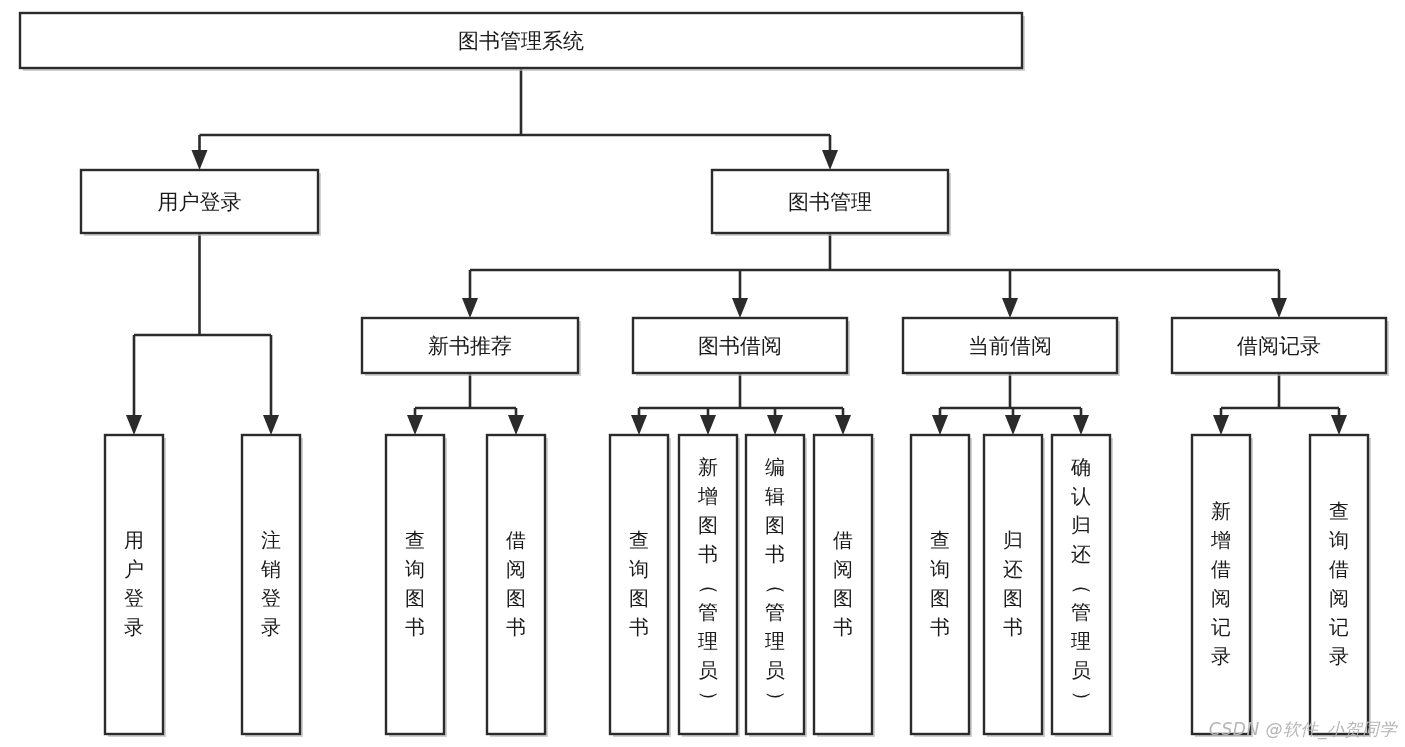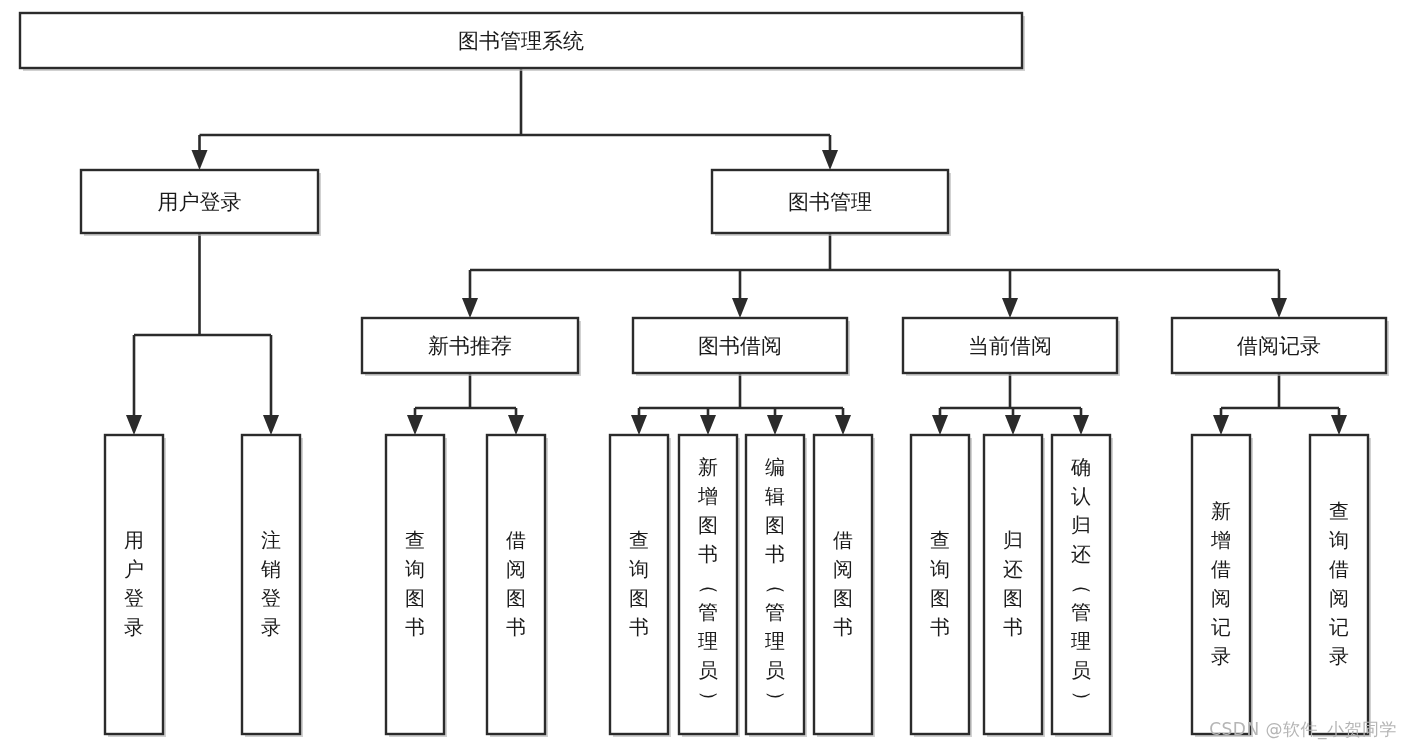--- a/index.html
+++ b/index.html
@@ -60,20 +60,21 @@
   .watermark {
     position: absolute;
     right: 8px;
     bottom: 6px;
     font-family: "DejaVu Sans", "Liberation Sans", sans-serif;
     font-size: 17px;
     color: #b5b5b5;
     letter-spacing: 0.5px;
     white-space: nowrap;
     user-select: none;
+    font-style: italic;
   }
 </style>
 </head>
 <body>
 
 <div id="diagram-root">
   <svg class="diagram" viewBox="0 0 1405 747">
     <g id="connector-layer">
         <line x1="521" y1="68" x2="521" y2="135" class="connector"></line>
         <line x1="199.5" y1="135" x2="830" y2="135" class="connector"></line>

